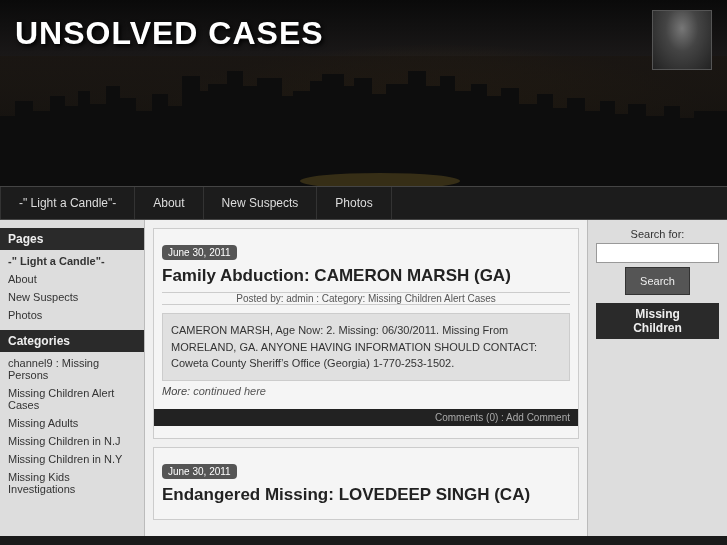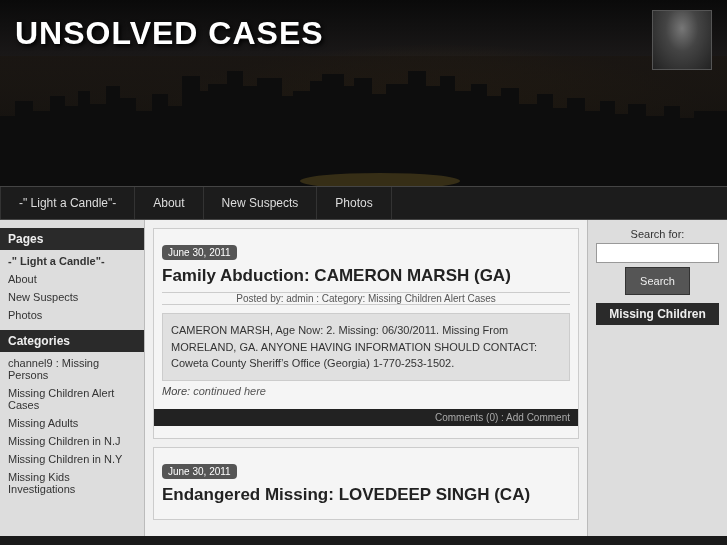--- a/index.html
+++ b/index.html
@@ -178,21 +178,21 @@
       border: 1px solid #333;
       font-size: 11px;
       padding: 7px 14px;
       cursor: pointer;
     }
     .missing-children-title {
       background: #2a2a2a;
       color: #eee;
       font-size: 12px;
       font-weight: bold;
-      padding: 4px 6px;
+      padding: 4px 20px;
       text-align: center;
     }
   </style>
 </head>
 <body>
 
 <div id="header">
   <div id="header-bg"></div>
 
   <svg id="city-silhouette" viewBox="0 0 727 130" preserveAspectRatio="none" xmlns="http://www.w3.org/2000/svg">

